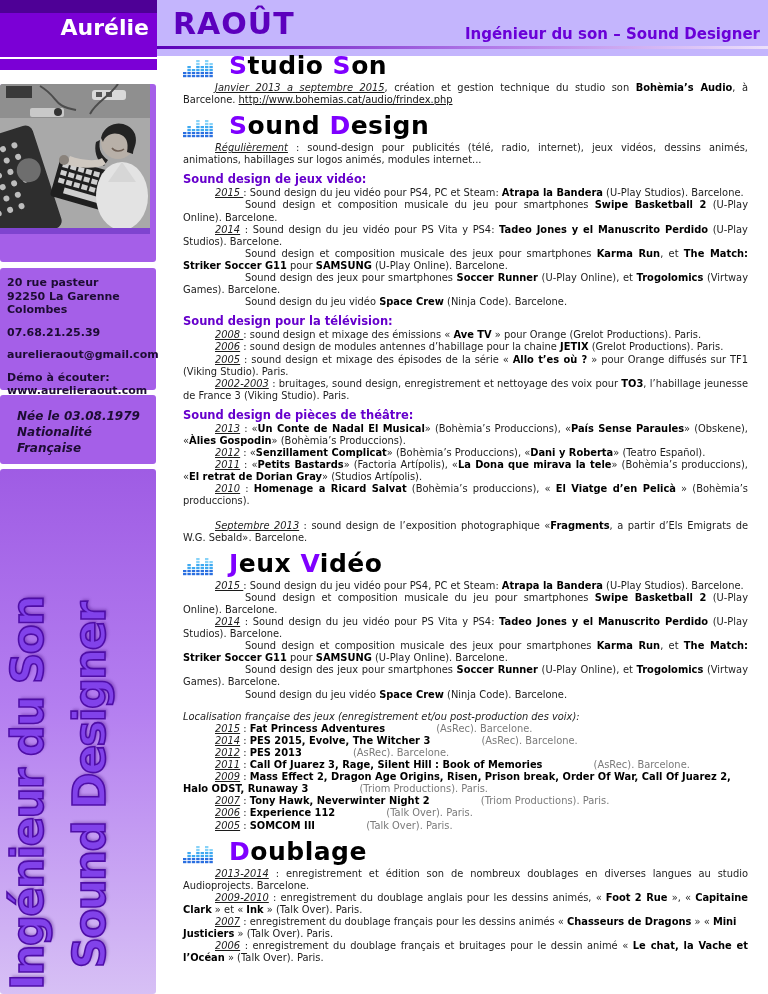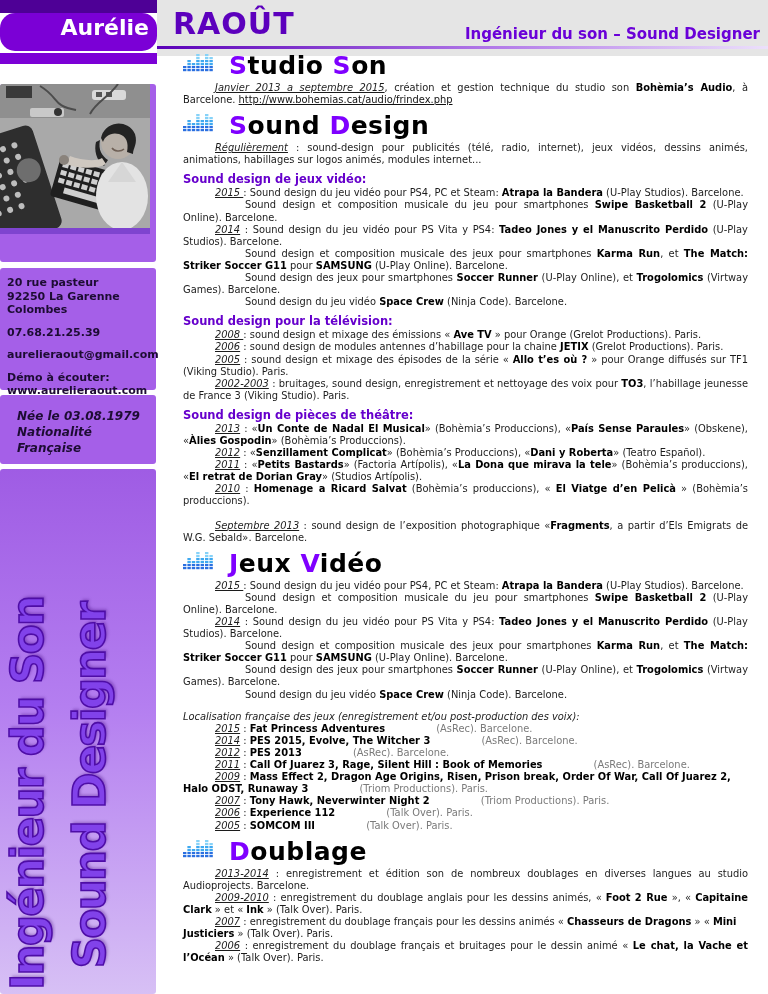--- a/index.html
+++ b/index.html
@@ -2,25 +2,25 @@
 <html><head>
 <meta charset="utf-8">
 <style>
   html,body{margin:0;padding:0;}
   body{width:768px;height:994px;background:#ffffff;font-family:"DejaVu Sans","Liberation Sans",sans-serif;}
   .page{position:relative;width:768px;height:994px;overflow:hidden;background:#fff;}
 
   
   .hleft{position:absolute;left:0;top:0;width:157px;height:56px;}
   .hl-top{height:13px;background:#4e0096;}
-  .hl-name{height:38px;background:#7b00d6;color:#fff;font-size:22px;font-weight:bold;
-           text-align:right;padding-right:8px;line-height:30px;box-sizing:border-box;border-radius:15px;}
+  .hl-name{height:44px;background:#7b00d6;color:#fff;font-size:22px;font-weight:bold;
+           text-align:right;padding-right:8px;line-height:30px;box-sizing:border-box;}
   .hl-line{height:2px;background:#ffffff;}
   .hl-band{height:11px;background:#7b00d6;}
-  .hright{position:absolute;left:157px;top:0;width:611px;height:56px;background:#e5e5e5;}
+  .hright{position:absolute;left:157px;top:0;width:611px;height:56px;background:#c4b5fd;}
   .lastname{position:absolute;left:16px;top:6px;font-size:30px;font-weight:bold;color:#5c00bd;letter-spacing:1px;}
   .tagline{position:absolute;right:8px;top:25px;font-size:15px;font-weight:bold;color:#6a00d8;white-space:nowrap;}
   .hr-rule{position:absolute;left:0;right:0;top:46px;height:3px;
            background:linear-gradient(to right,#5a00b8,#b27ae8 55%,#ece0fb);}
 
   
   .sblock{position:absolute;left:0;width:156px;background:#a55fe8;border-radius:3px;box-sizing:border-box;}
   .photo-block{top:84px;height:178px;overflow:hidden;}
   .photo-block svg{display:block;}
   .contact-block{top:268px;height:122px;padding:8px 6px 17px 7px;color:#1d0c33;}
@@ -30,21 +30,21 @@
   .bline{font-size:12px;font-weight:bold;line-height:16px;}
   .vertical-block{top:469px;height:525px;background:linear-gradient(to bottom,#9f5ce4,#b47ef0 45%,#d7c0f5);}
   .vt{position:absolute;writing-mode:vertical-rl;transform:rotate(180deg);
       font-weight:bold;font-size:44px;letter-spacing:-2px;color:#8142ea;
       -webkit-text-stroke:1.6px #4e0da6;text-shadow:2px 2px 3px rgba(60,0,120,0.35);white-space:nowrap;}
   .vt1{left:2px;bottom:4px;}
   .vt2{left:64px;bottom:26px;}
 
   
   main{position:absolute;left:183px;top:52px;width:565px;}
-  h2.stitle{display:flex;align-items:flex-start;gap:15px;margin:6px 0 3px 0;}
+  h2.stitle{display:flex;align-items:flex-end;gap:15px;margin:6px 0 3px 0;}
   section:first-child h2.stitle{margin-top:0;}
   .stext{font-size:25px;font-weight:bold;color:#000;letter-spacing:0.5px;line-height:27px;}
   .stext .accent{color:#7f00ff;}
   h3.sub{color:#6600cc;font-size:11.5px;font-weight:bold;margin:6px 0 1px 0;line-height:14px;}
   p{margin:0;font-size:9.9px;line-height:12.1px;color:#1c1c1c;text-align:justify;}
   p.indent{text-indent:62px;}
   p.list{text-align:left;}
   .b{font-weight:bold;color:#000;}
   .i{font-style:italic;}
   .u{text-decoration:underline;margin-left:32px;}

